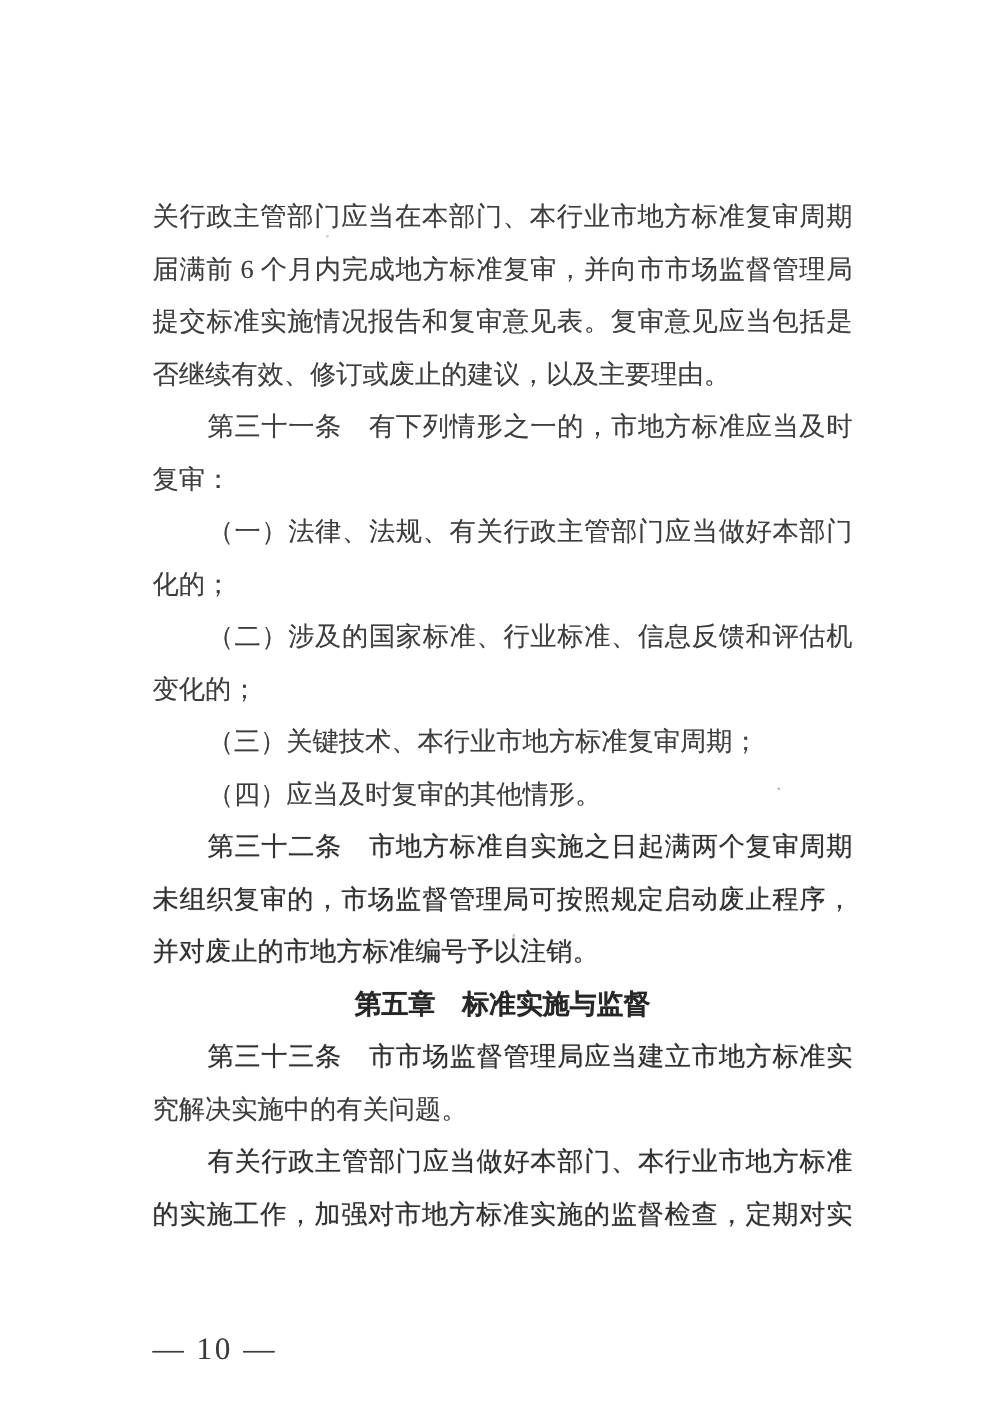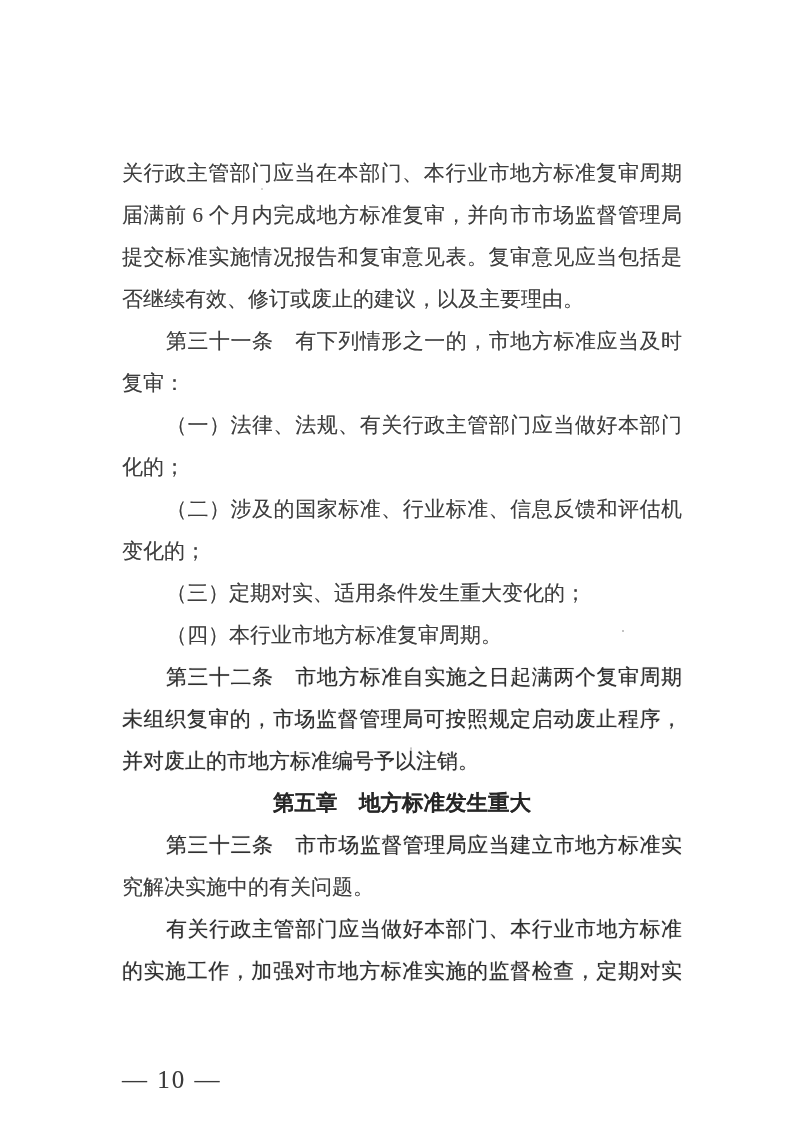--- a/index.html
+++ b/index.html
@@ -87,26 +87,26 @@
       <div class="line stretch s-body">关行政主管部门应当在本部门、本行业市地方标准复审周期</div>
       <div class="line stretch s-body">届满前 6 个月内完成地方标准复审，并向市市场监督管理局</div>
       <div class="line stretch s-body">提交标准实施情况报告和复审意见表。复审意见应当包括是</div>
       <div class="line s-body">否继续有效、修订或废止的建议，以及主要理由。</div>
       <div class="line indent stretch s-body">第三十一条　有下列情形之一的，市地方标准应当及时</div>
       <div class="line s-body">复审：</div>
       <div class="line indent stretch s-body">（一）法律、法规、有关行政主管部门应当做好本部门</div>
       <div class="line s-body">化的；</div>
       <div class="line indent stretch s-body">（二）涉及的国家标准、行业标准、信息反馈和评估机制</div>
       <div class="line s-body">变化的；</div>
-      <div class="line indent s-body">（三）定期对实、适用条件发生重大变化的；</div>
-      <div class="line indent s-body">（四）本行业市地方标准复审周期。</div>
+      <div class="line indent s-body">（三）关键技术、本行业市地方标准复审周期；</div>
+      <div class="line indent s-body">（四）应当及时复审的其他情形。</div>
       <div class="line indent stretch s-body-dark">第三十二条　市地方标准自实施之日起满两个复审周期仍</div>
       <div class="line stretch s-body-dark">未组织复审的，市场监督管理局可按照规定启动废止程序，</div>
       <div class="line s-body-dark">并对废止的市地方标准编号予以注销。</div>
-      <div class="line s-chapter-heading">第五章　地方标准发生重大</div>
+      <div class="line s-chapter-heading">第五章　标准实施与监督</div>
       <div class="line indent stretch s-body-dark">第三十三条　市市场监督管理局应当建立市地方标准实施</div>
       <div class="line s-body">究解决实施中的有关问题。</div>
       <div class="line indent stretch s-body-dark">有关行政主管部门应当做好本部门、本行业市地方标准</div>
       <div class="line stretch s-body-dark">的实施工作，加强对市地方标准实施的监督检查，定期对实</div>
     </main>
 
   <div class="footer">
     <span>— 10 —</span>
   </div>
 

